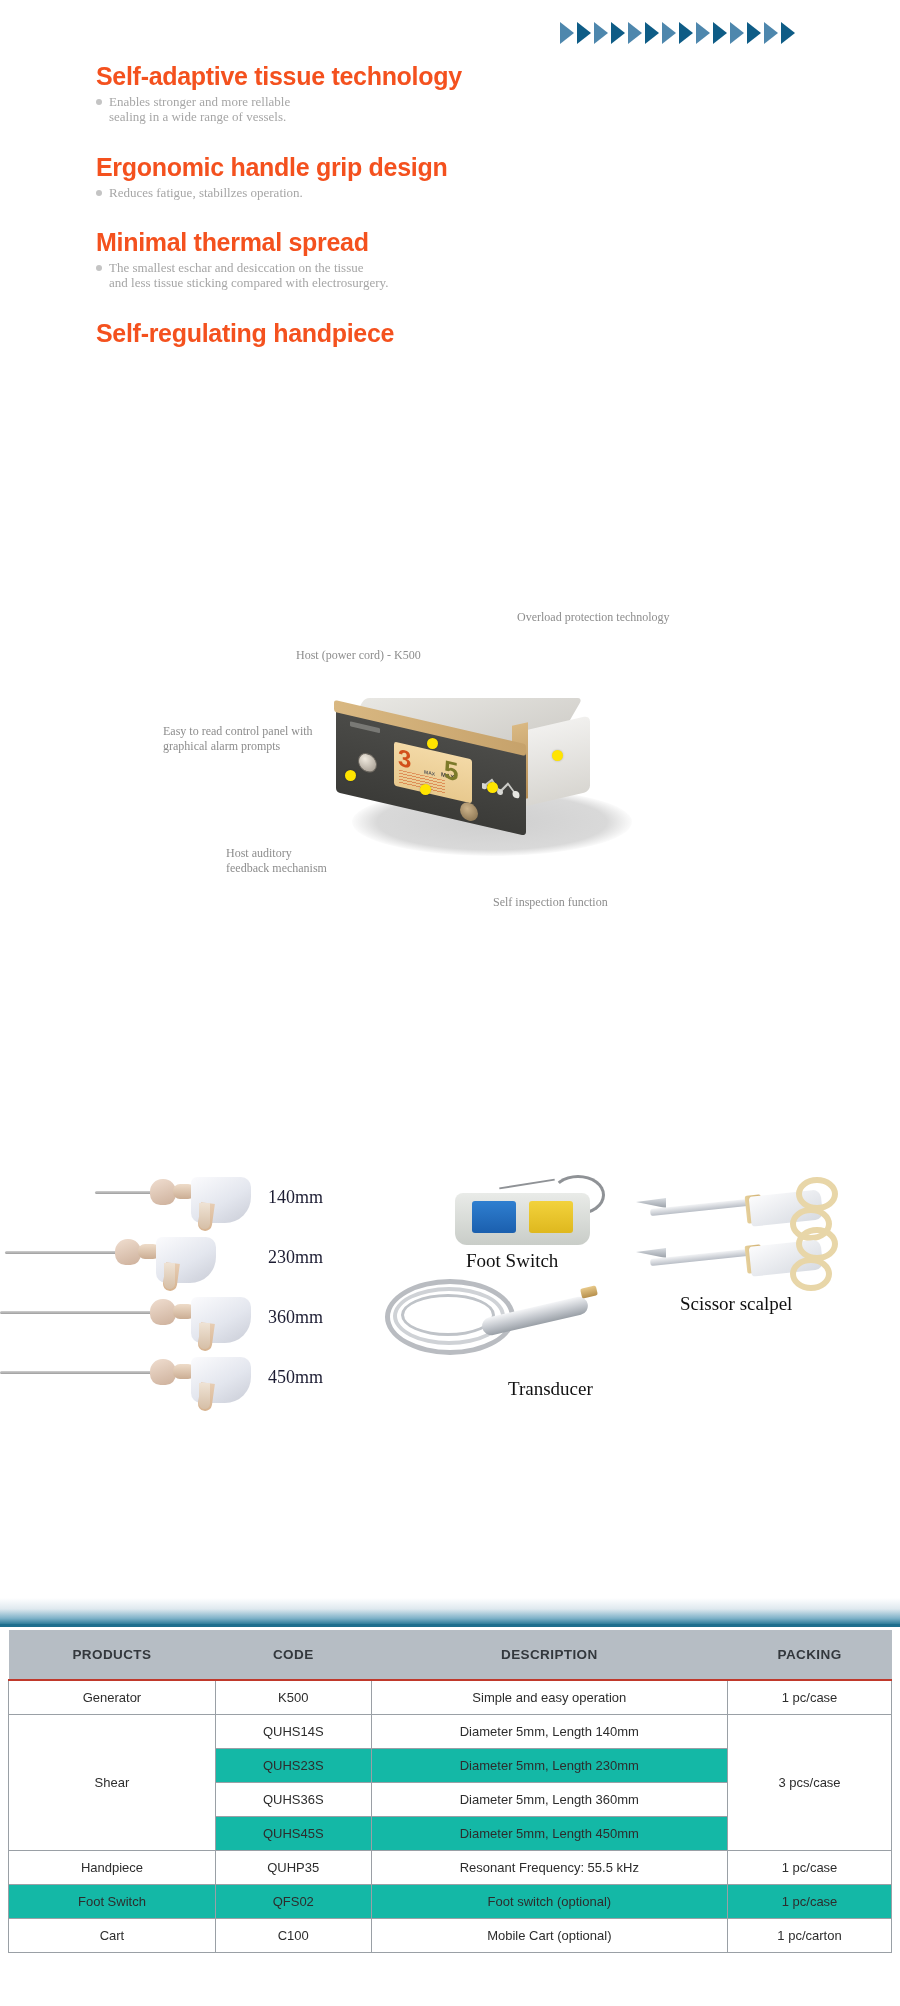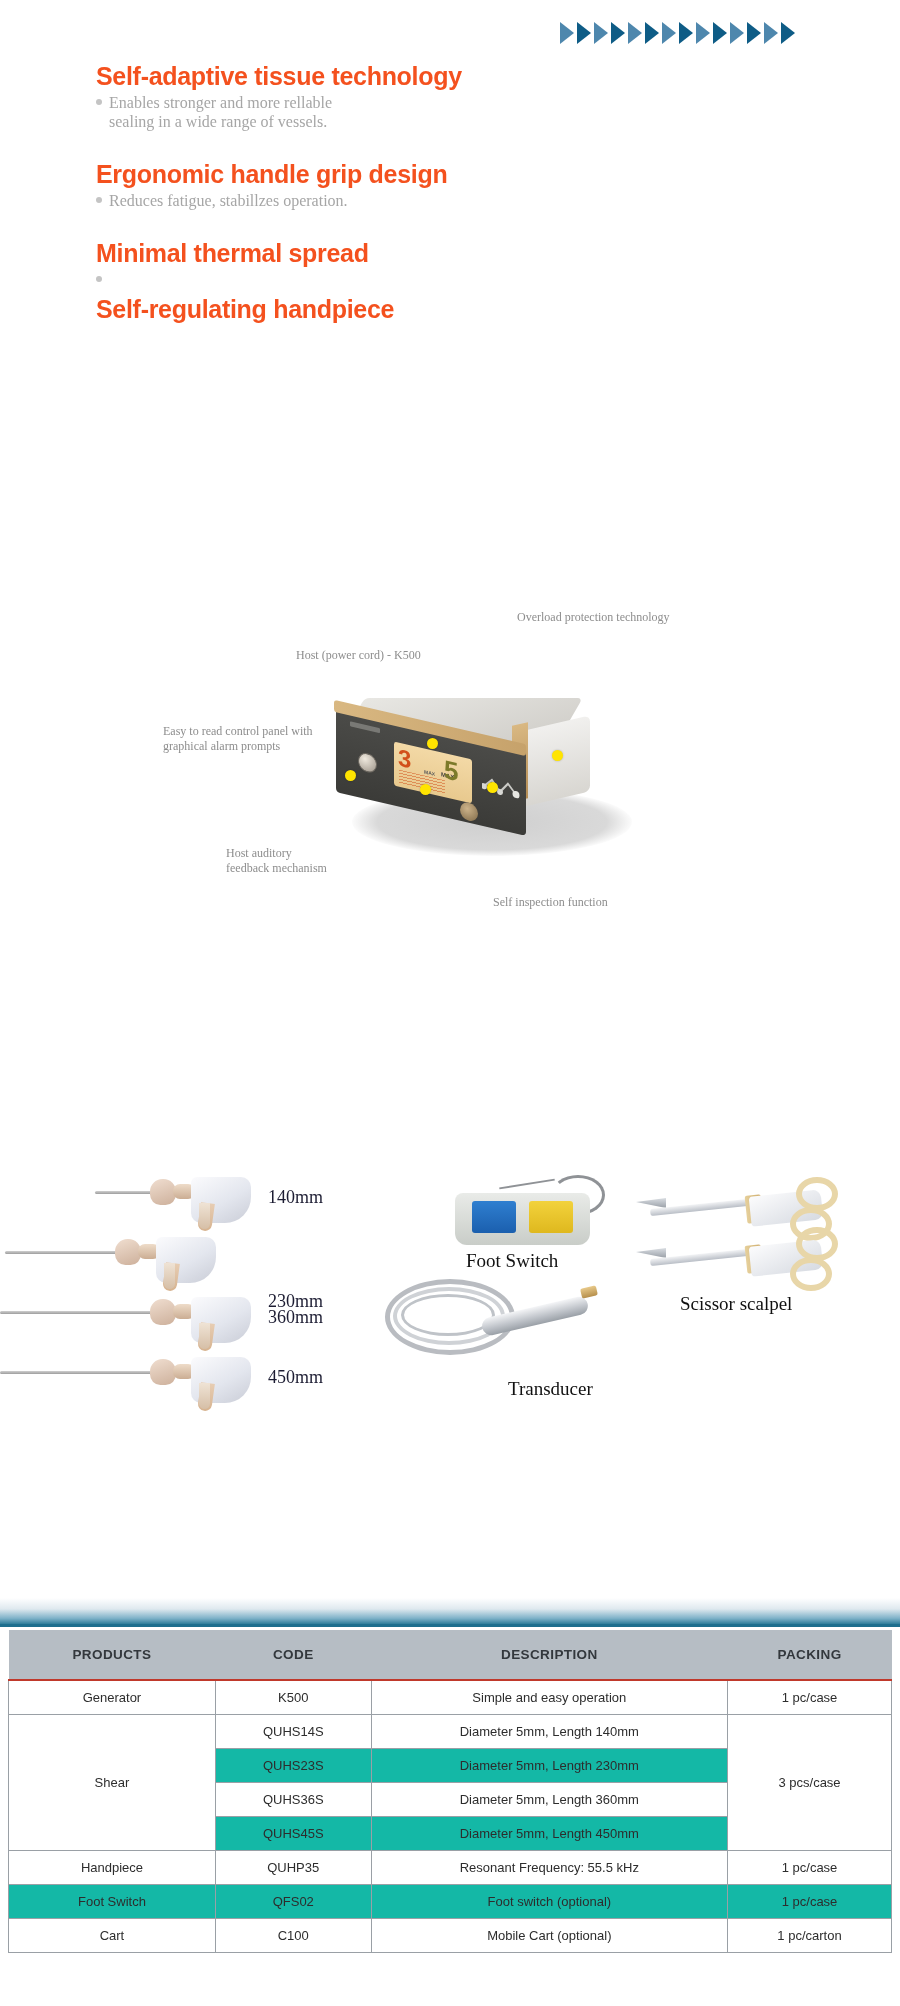--- a/index.html
+++ b/index.html
@@ -15,21 +15,21 @@
   .arrow.dark{border-left-color:#0e5c86;}
 
   
   .features{position:absolute;left:96px;top:62px;width:790px;}
   .feature{margin-bottom:28px;}
   .feature h2{
     margin:0 0 4px 0;color:#f4511e;font-size:25px;line-height:1.12;
     font-weight:bold;font-family:"Liberation Sans",sans-serif;letter-spacing:-0.3px;
   }
   .feature .desc{
-    color:#a6a6a6;font-size:16px;line-height:1.18;
+    color:#a6a6a6;font-size:13px;line-height:1.18;
     font-family:"Liberation Serif",serif;white-space:pre-line;position:relative;padding-left:13px;
   }
   .feature .desc .dot{
     position:absolute;left:0;top:5px;width:6px;height:6px;border-radius:50%;
     background:#c4c4c4;display:inline-block;
   }
 
   
   .diagram{position:absolute;left:0;top:690px;width:900px;height:540px;}
   .callout{position:absolute;color:#8d8d8d;font-family:"Liberation Serif",serif;font-size:12px;line-height:1.25;white-space:pre-line;}
@@ -174,21 +174,22 @@
 sealing in a wide range of vessels.</span></div>
     </div>
 
     <div class="feature">
       <h2>Ergonomic handle grip design</h2>
       <div class="desc"><span class="dot"></span><span>Reduces fatigue, stabillzes operation.</span></div>
     </div>
 
     <div class="feature">
       <h2>Minimal thermal spread</h2>
-      <div class="desc"><span class="dot"></span></div>
+      <div class="desc"><span class="dot"></span><span>The smallest eschar and desiccation on the tissue
+and less tissue sticking compared with electrosurgery.</span></div>
     </div>
 
     <div class="feature">
       <h2>Self-regulating handpiece</h2>
     </div>
 
     <div class="feature">
     </div>
 
   </div>
@@ -257,21 +258,21 @@
     </div>
     <div class="lbl-mm" style="left:268px;top:32px;">140mm</div>
 
     <div class="shear-row" style="top:78px;left:60px;">
       <div class="shaft" style="left:-55px;top:18px;width:117px;"></div>
       <div class="shear-head" style="left:55px;top:6px;"></div>
       <div class="shear-neck" style="left:78px;top:11px;"></div>
       <div class="shear-grip" style="left:96px;top:4px;"></div>
       <div class="shear-trigger" style="left:104px;top:30px;"></div>
     </div>
-    <div class="lbl-mm" style="left:268px;top:92px;margin-top:44px;">230mm</div>
+    <div class="lbl-mm" style="left:268px;top:92px;">230mm</div>
 
     <div class="shear-row" style="top:138px;left:95px;">
       <div class="shaft" style="left:-95px;top:18px;width:157px;"></div>
       <div class="shear-head" style="left:55px;top:6px;"></div>
       <div class="shear-neck" style="left:78px;top:11px;"></div>
       <div class="shear-grip" style="left:96px;top:4px;"></div>
       <div class="shear-trigger" style="left:104px;top:30px;"></div>
     </div>
     <div class="lbl-mm" style="left:268px;top:152px;">360mm</div>
 

